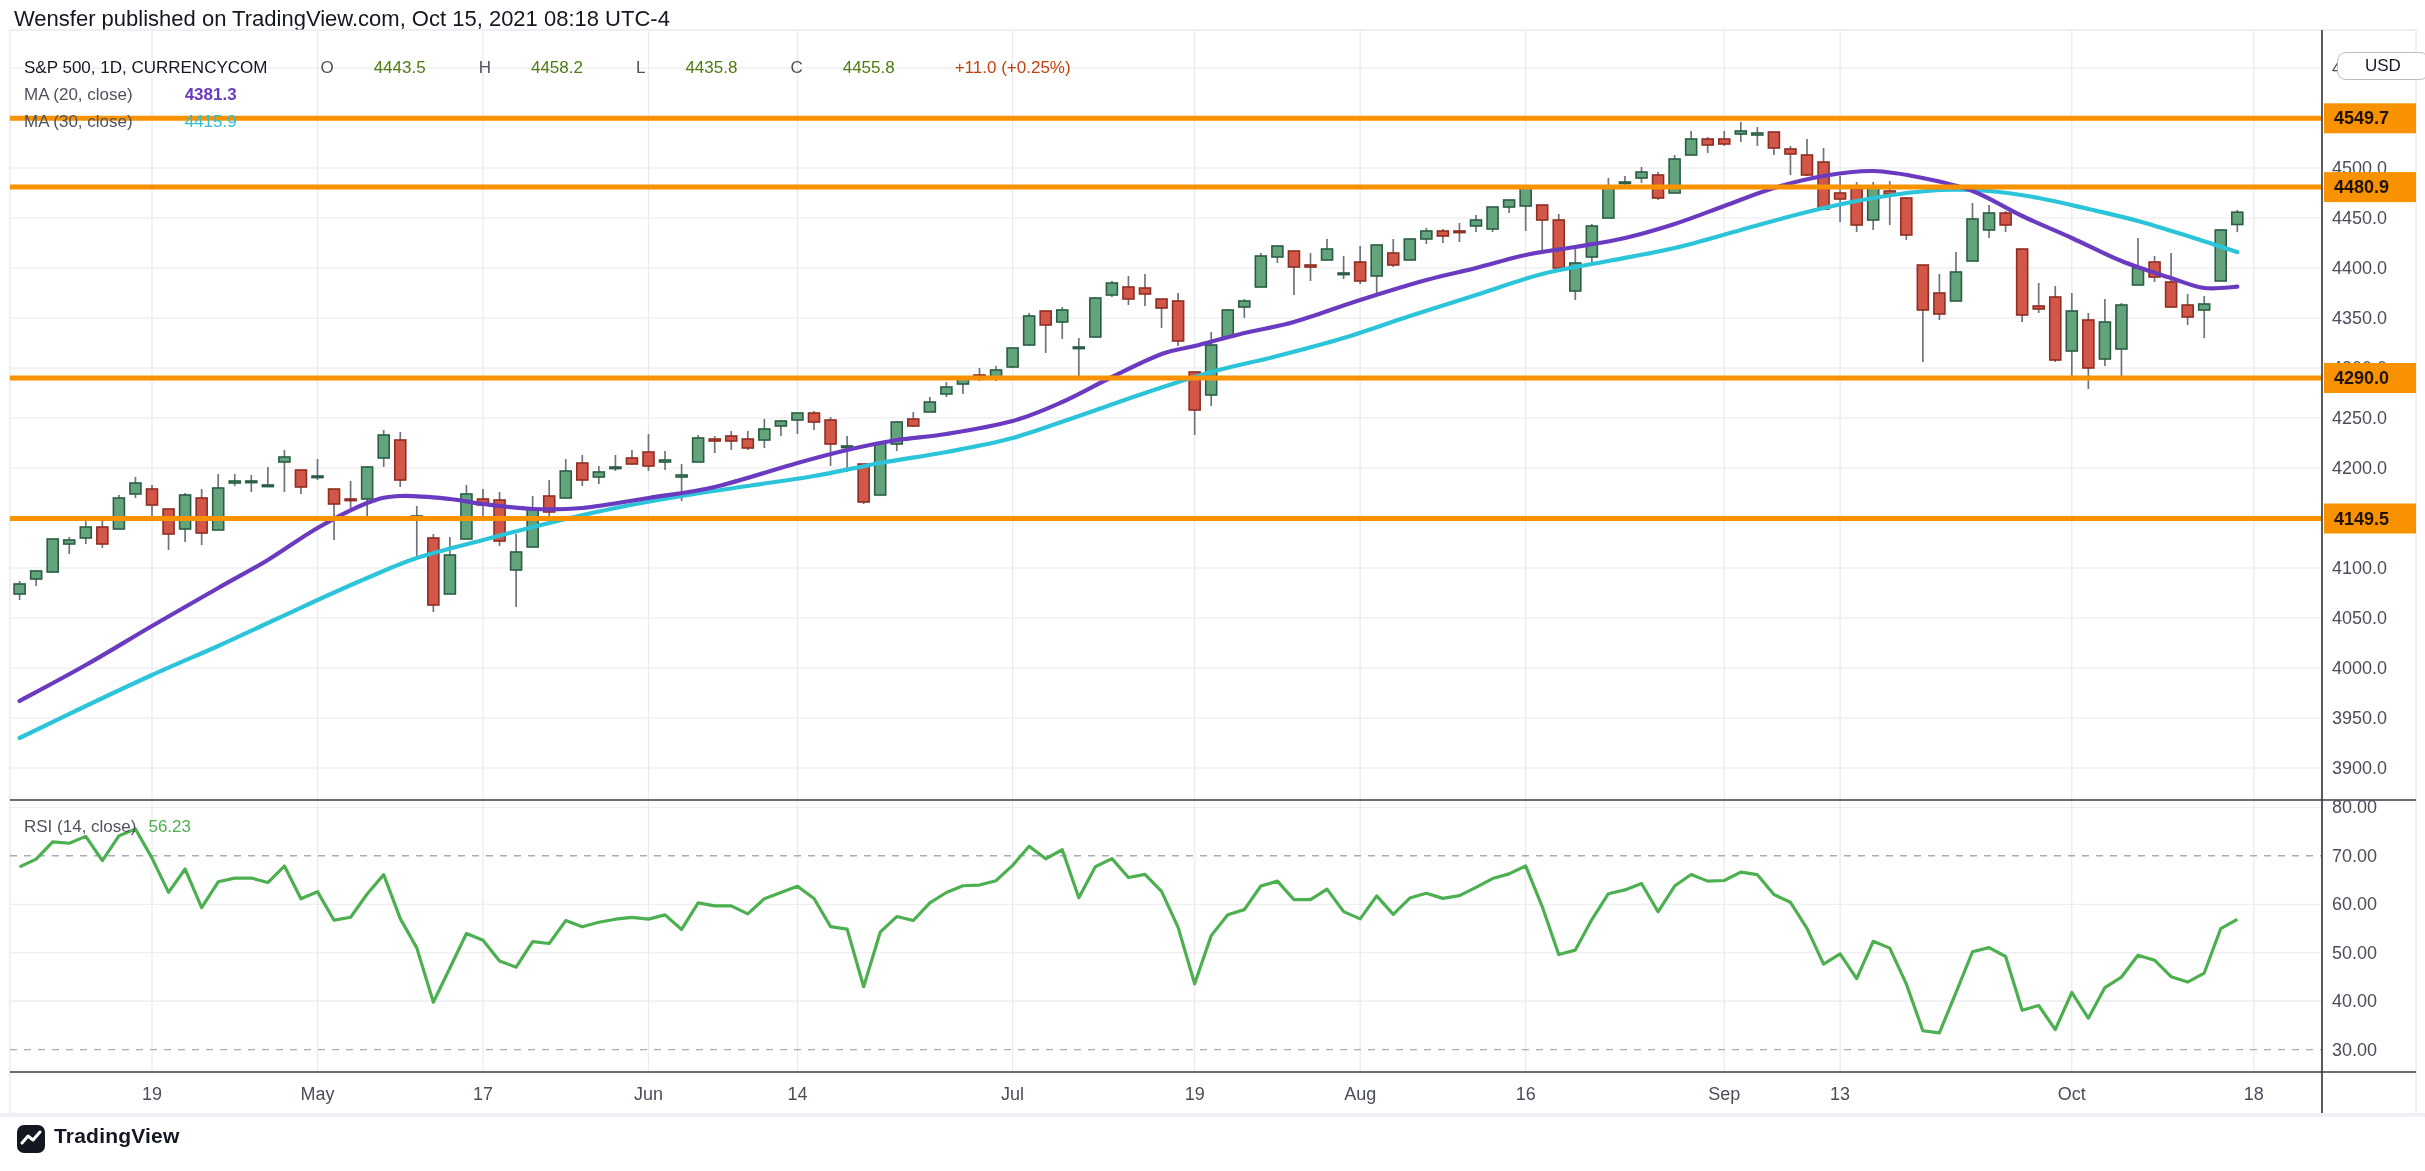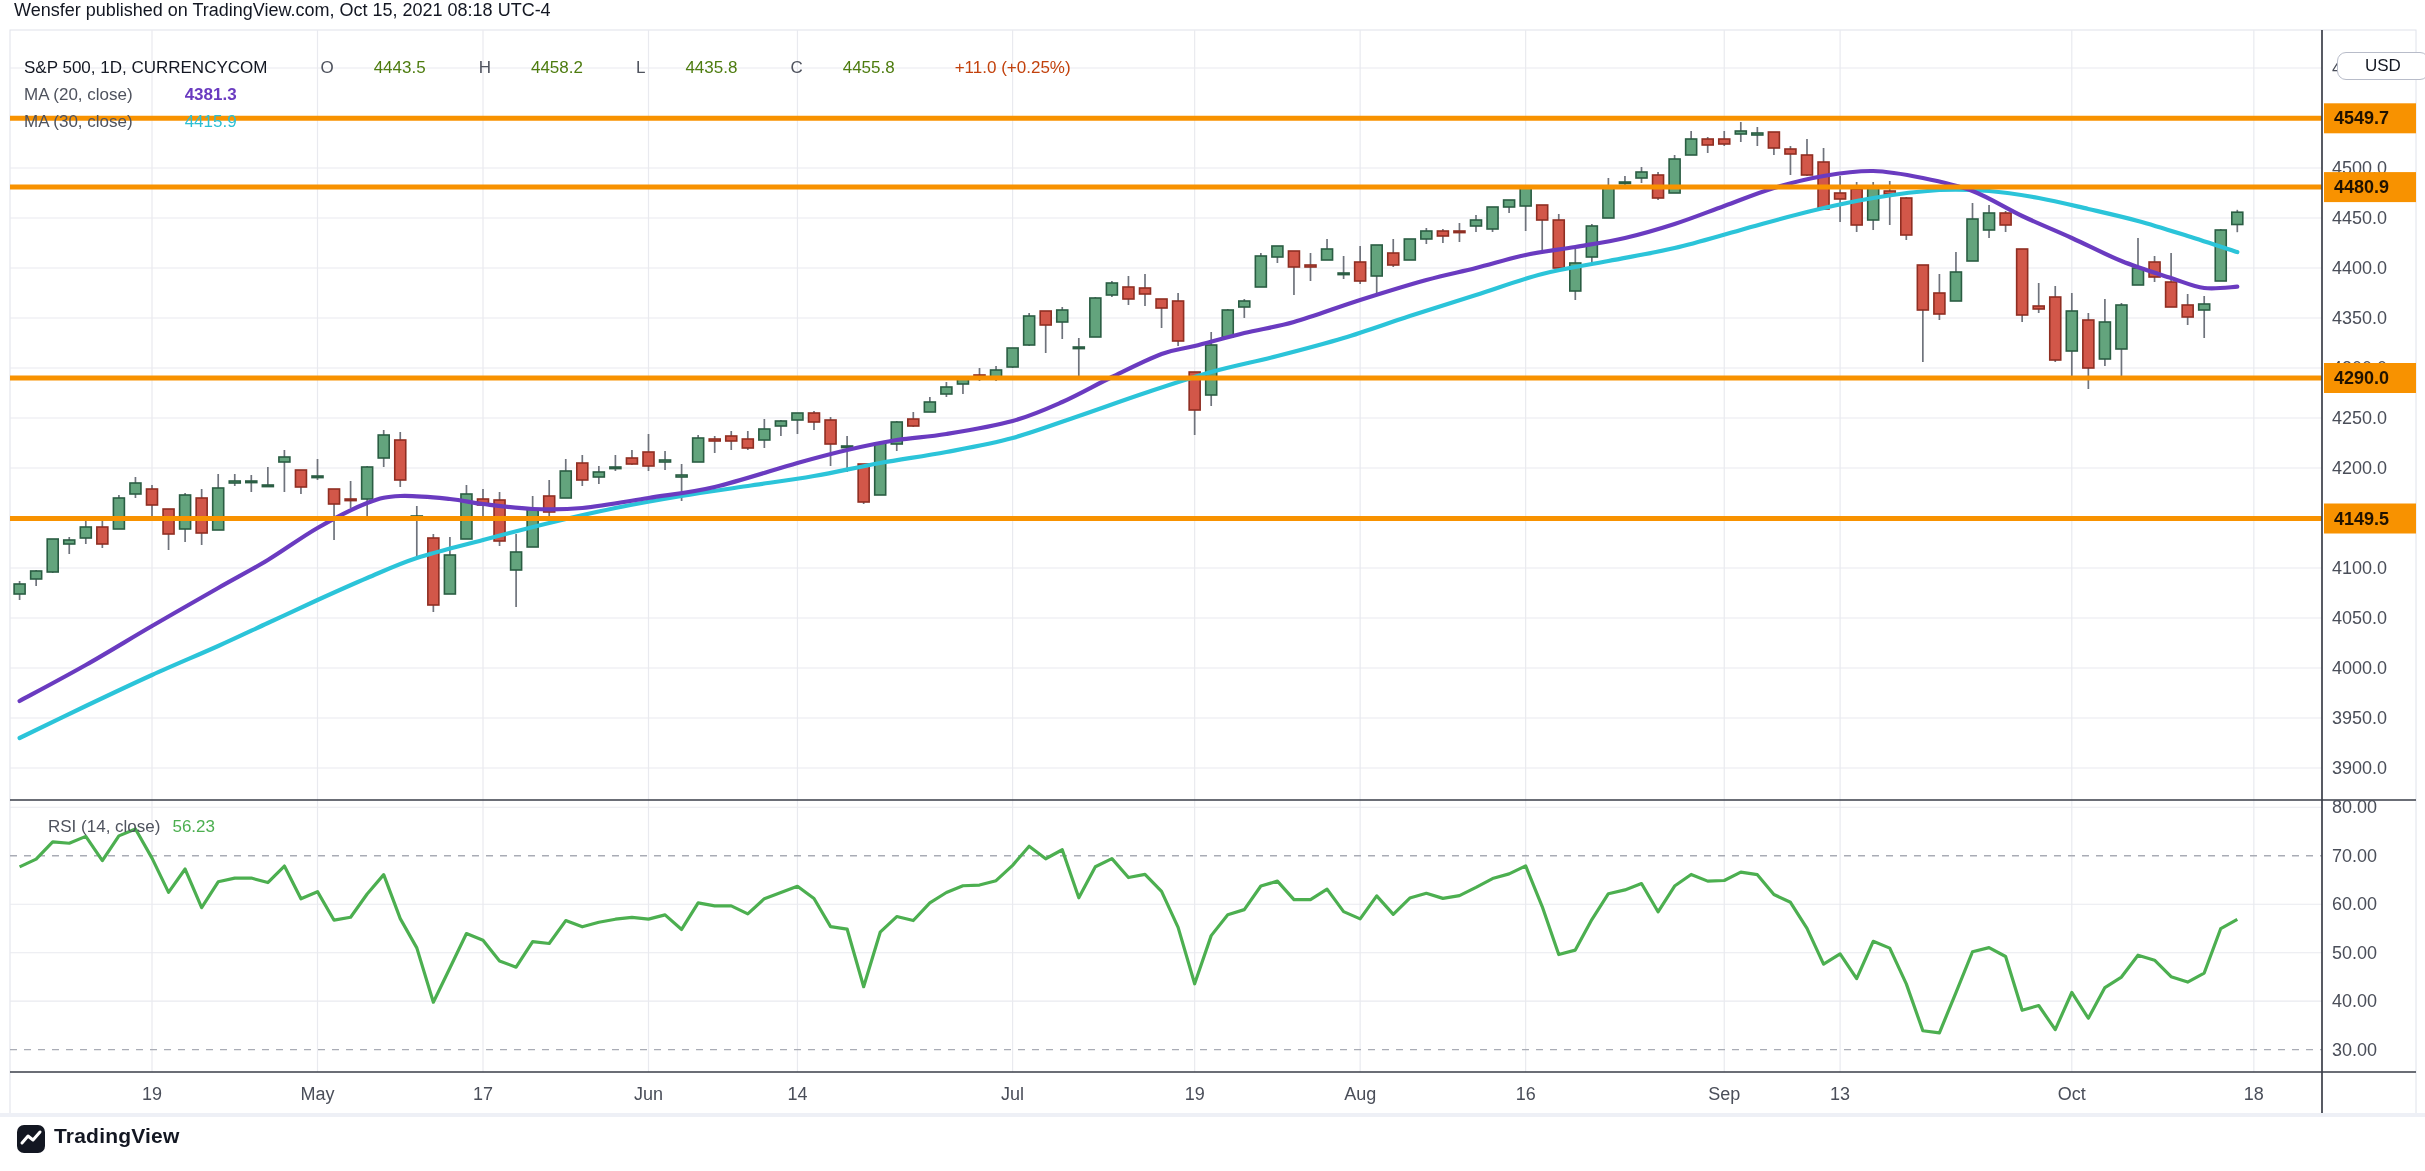--- a/index.html
+++ b/index.html
@@ -1,29 +1,29 @@
 <!DOCTYPE html>
 <html><head>
 <meta charset="utf-8">
 <style>
   html,body{margin:0;padding:0;background:#fff;}
   .page{position:relative;width:2425px;height:1171px;background:#ffffff;overflow:hidden;
         font-family:"Liberation Sans",sans-serif;}
-  .pub-line{position:absolute;left:14px;top:0;font-size:18px;color:#131722;font-weight:500;}
+  .pub-line{position:absolute;left:14px;top:6px;font-size:22px;color:#131722;font-weight:500;}
   svg.chart{position:absolute;left:0;top:0;}
   .legend{position:absolute;left:24px;top:54px;display:flex;flex-direction:column;font-size:17px;color:#4f535e;}
   .legend .row{height:27px;display:flex;align-items:center;white-space:pre;gap:40px;}
   .sym-title{color:#131722;}
   .ohlc-letter{color:#4f535e;margin-left:13px;}
   .ohlc-val{color:#4d7c0f;}
   .chg{color:#c2410c;margin-left:20px;}
   .ma20-val{color:#6a3bc0;margin-left:12px;font-weight:bold;}
   .ma30-val{color:#2bbfd4;margin-left:12px;}
   .rsi-legend{position:absolute;left:24px;top:813px;height:27px;display:flex;align-items:center;
-              font-size:17px;color:#4f535e;white-space:pre;margin-left:24px;}
+              font-size:17px;color:#4f535e;white-space:pre;}
   .rsi-val{color:#4caf50;margin-left:12px;}
   .usd-chip{position:absolute;left:2337px;top:52px;padding:3px 27px;background:#ffffff;
             border:1.5px solid #b8bcc9;border-radius:9px;font-size:17px;color:#131722;}
   .footer{position:absolute;left:16px;top:1124px;display:flex;align-items:flex-start;gap:8px;}
   .tv-word{font-size:21px;font-weight:700;color:#131722;letter-spacing:0.2px;}
   .bottom-strip{position:absolute;left:0;top:1113px;width:2425px;height:4px;background:#eef0f6;}
 </style>
 </head>
 <body>
 

